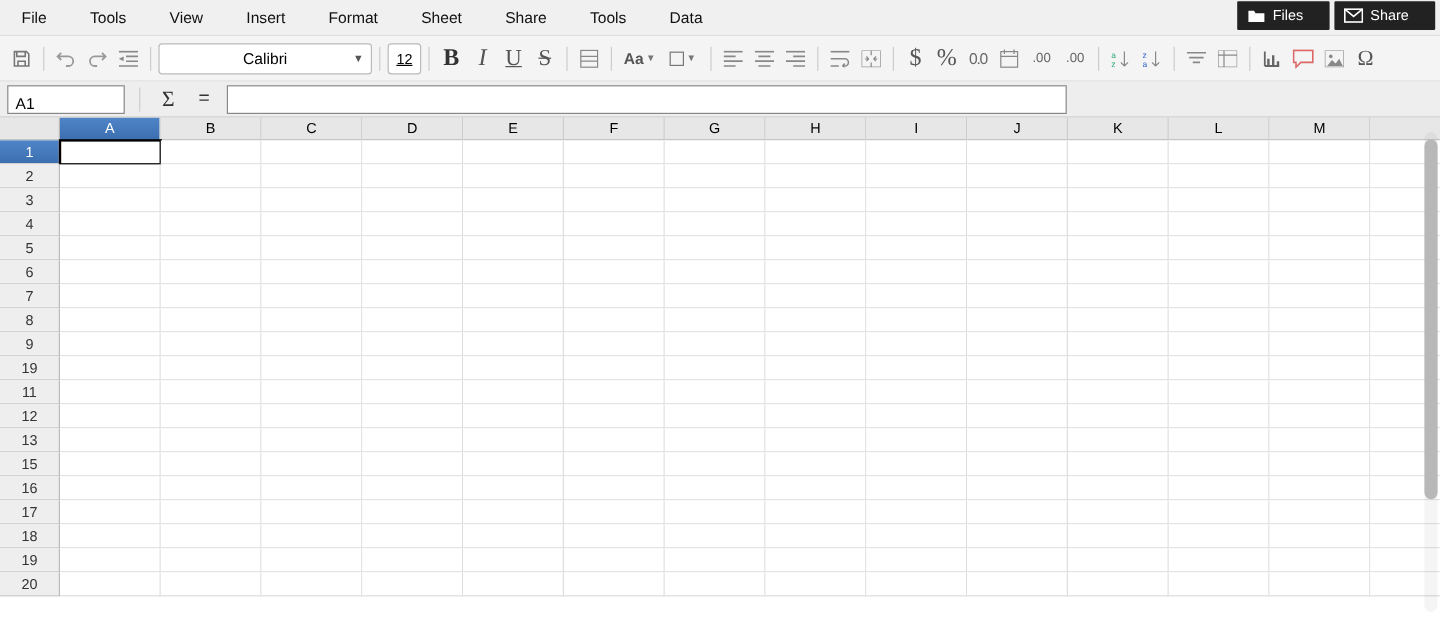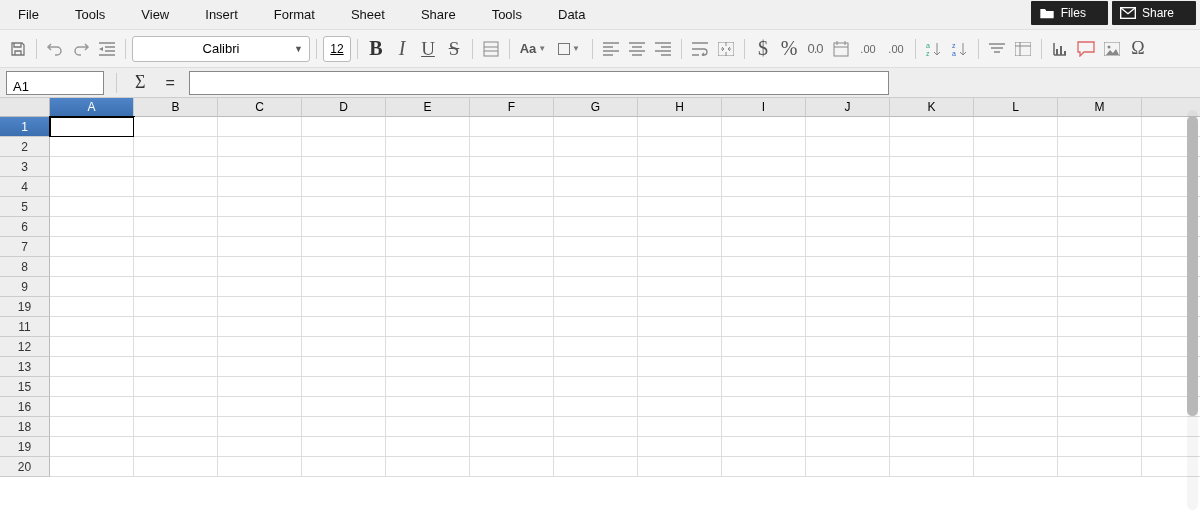--- a/index.html
+++ b/index.html
@@ -520,20 +520,37 @@
             <div class="cell"></div>
             <div class="cell"></div>
             <div class="cell"></div>
             <div class="cell"></div>
             <div class="cell"></div>
             <div class="cell"></div>
             <div class="cell"></div>
             <div class="cell" style="width: 60px;"></div>
           </div>
           <div class="row">
+            <div class="rowhead">17</div>
+            <div class="cell"></div>
+            <div class="cell"></div>
+            <div class="cell"></div>
+            <div class="cell"></div>
+            <div class="cell"></div>
+            <div class="cell"></div>
+            <div class="cell"></div>
+            <div class="cell"></div>
+            <div class="cell"></div>
+            <div class="cell"></div>
+            <div class="cell"></div>
+            <div class="cell"></div>
+            <div class="cell"></div>
+            <div class="cell" style="width: 60px;"></div>
+          </div>
+          <div class="row">
             <div class="rowhead">18</div>
             <div class="cell"></div>
             <div class="cell"></div>
             <div class="cell"></div>
             <div class="cell"></div>
             <div class="cell"></div>
             <div class="cell"></div>
             <div class="cell"></div>
             <div class="cell"></div>
             <div class="cell"></div>

